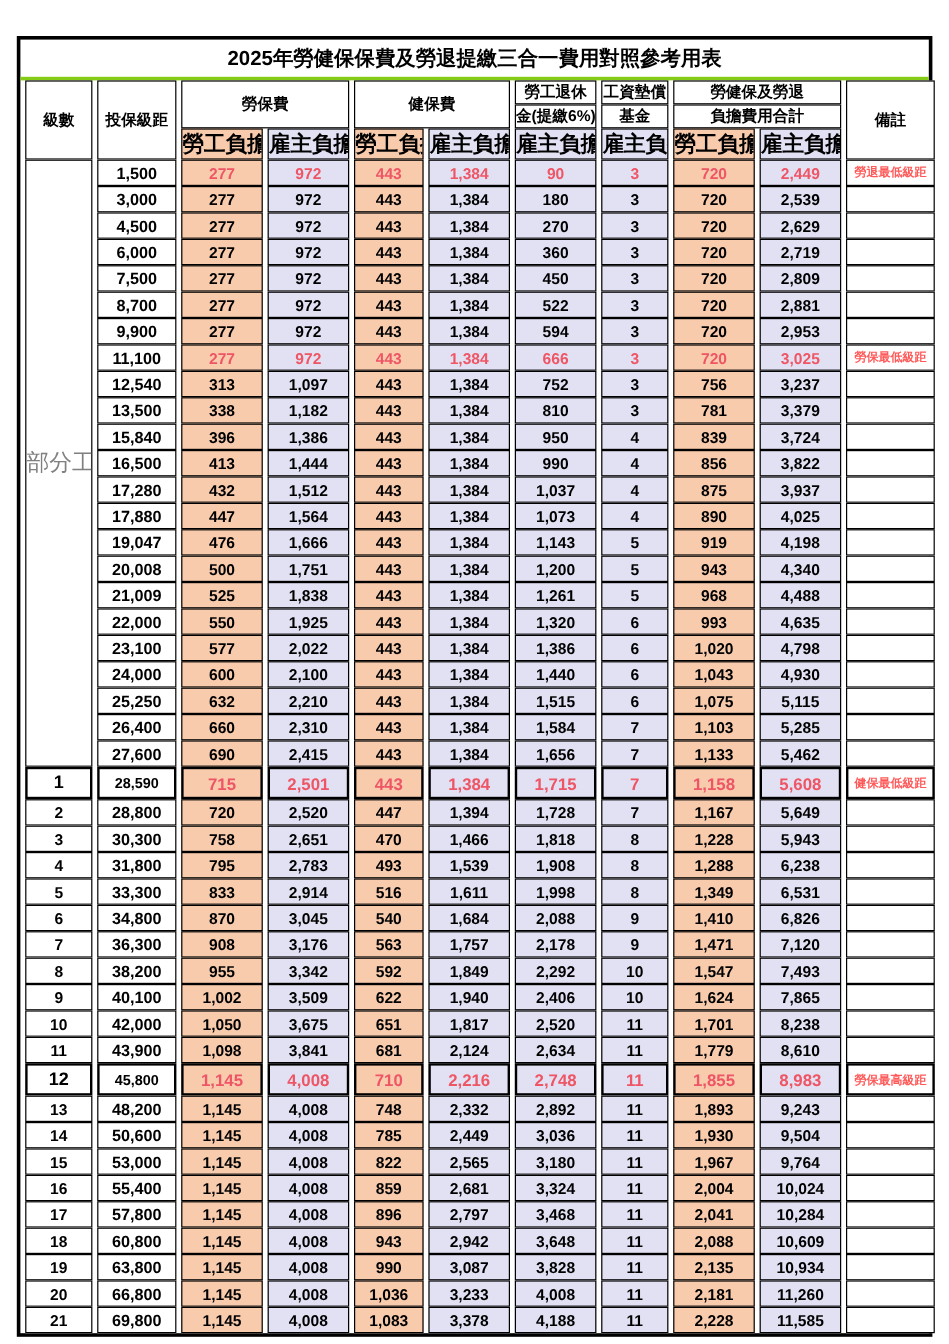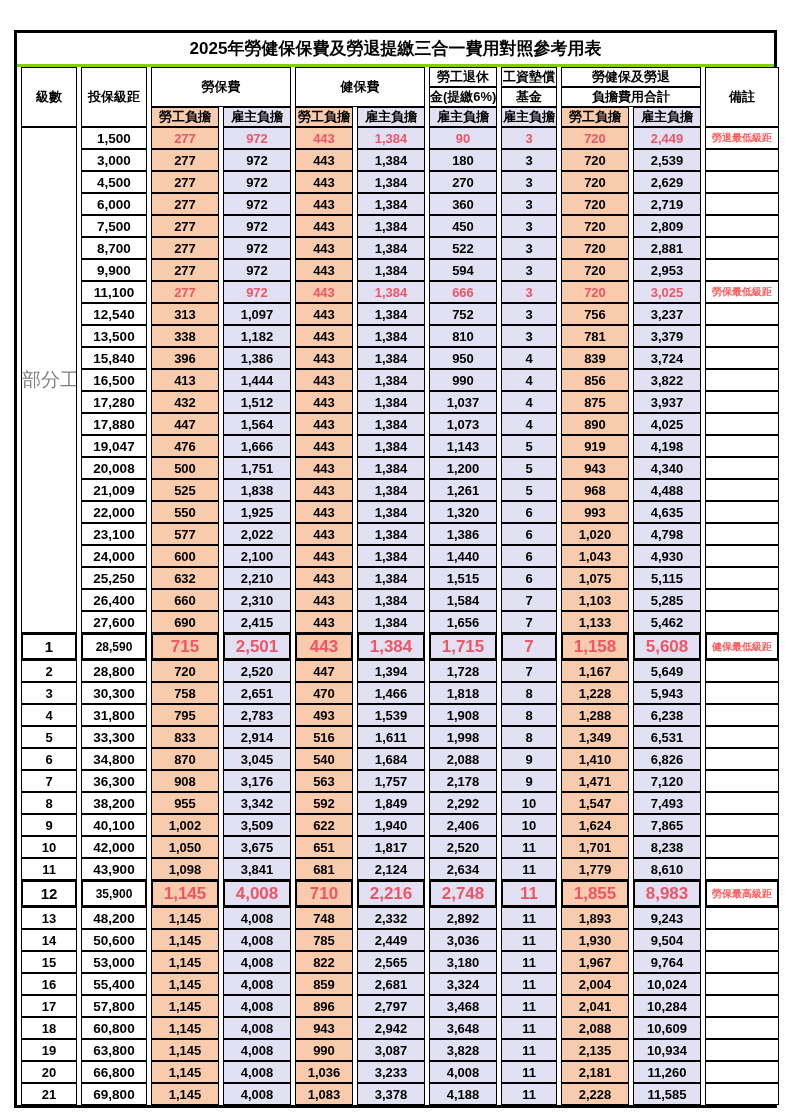--- a/index.html
+++ b/index.html
@@ -5,30 +5,30 @@
   html,body { margin:0; padding:0; background:#fff; }
   body { width:791px; font-family:"Liberation Sans","DejaVu Sans",sans-serif; }
   .sheet { width:757px; margin:30px 14px 6px 14px; border:3px solid #000; background:#fff; }
   .title-block { border-bottom:3px solid #84cc16; text-align:center; padding:2px 0 2px; }
   .title    { font-size:17px; font-weight:700; line-height:27px; color:#000; }
   .subtitle { font-size:14px; font-weight:700; line-height:21px; color:#000; }
   table { width:100%; border-collapse:separate; border-spacing:4px 0; table-layout:fixed; }
   th, td { border:1.5px solid #000; box-sizing:border-box; text-align:center;
            vertical-align:middle; padding:0; overflow:hidden; white-space:nowrap; background:#fff; }
   thead th { font-size:13px; font-weight:700; height:17px; }
-  thead tr.sub th { height:19px; font-size:13px; }
+  thead tr.sub th { height:19px; font-size:18px; }
   .c-emp { background:var(--employee-bg,#F8CBAD); }
   .c-er  { background:var(--employer-bg,#E2E1F3); }
   tbody td { height:22px; font-size:13px; font-weight:700; color:#000; }
   td.bracket { font-size:13.5px;margin-left:16px; }
   td.note { font-size:10px; font-weight:700; color:var(--note-text,#FF5A5A); }
   td.part-time { color:var(--part-time-text,#808080); font-weight:400; font-size:19px; }
   tr.red td.fee { color:var(--highlight-text,#EE5565); }
   tr.hl td { border-width:2.5px; height:27px; }
-  tr.hl td.fee { color:var(--highlight-text,#EE5565); font-size:17px; }
+  tr.hl td.fee { color:var(--highlight-text,#EE5565); font-size:14px; }
   tr.hl td.bracket { font-size:12px; }
   tr.hl td.level { font-size:15px; }
 </style>
 </head>
 <body>
 
 <div class="sheet">
   <div class="title-block">
     <div class="title">2025年勞健保保費及勞退提繳三合一費用對照參考用表</div>
   </div>
@@ -489,21 +489,21 @@
           <td class="fee c-emp">681</td>
           <td class="fee c-er">2,124</td>
           <td class="fee c-er">2,634</td>
           <td class="fee c-er">11</td>
           <td class="fee c-emp">1,779</td>
           <td class="fee c-er">8,610</td>
           <td class="note"></td>
         </tr>
         <tr class="hl">
           <td class="level">12</td>
-          <td class="bracket">35,900</td>
+          <td class="bracket">45,800</td>
           <td class="fee c-emp">1,145</td>
           <td class="fee c-er">4,008</td>
           <td class="fee c-emp">710</td>
           <td class="fee c-er">2,216</td>
           <td class="fee c-er">2,748</td>
           <td class="fee c-er">11</td>
           <td class="fee c-emp">1,855</td>
           <td class="fee c-er">8,983</td>
           <td class="note">勞保最高級距</td>
         </tr>

